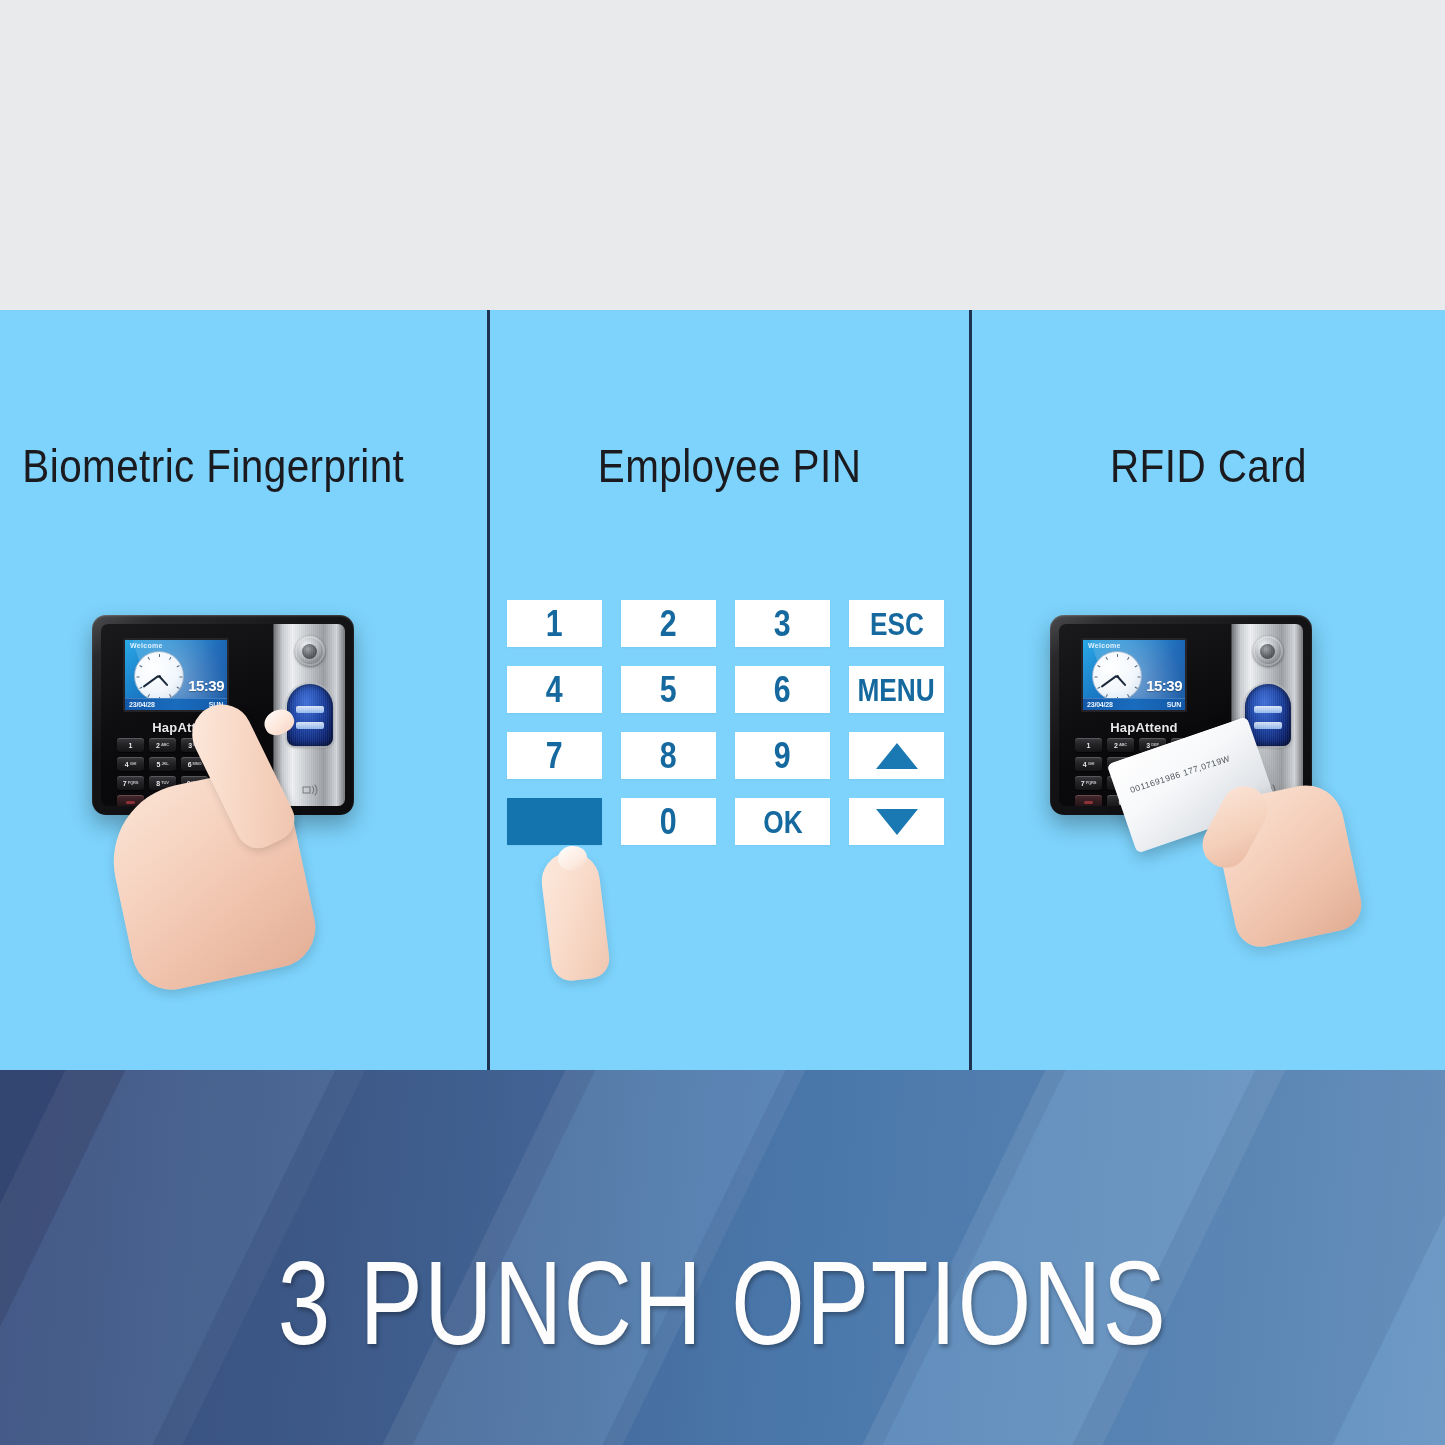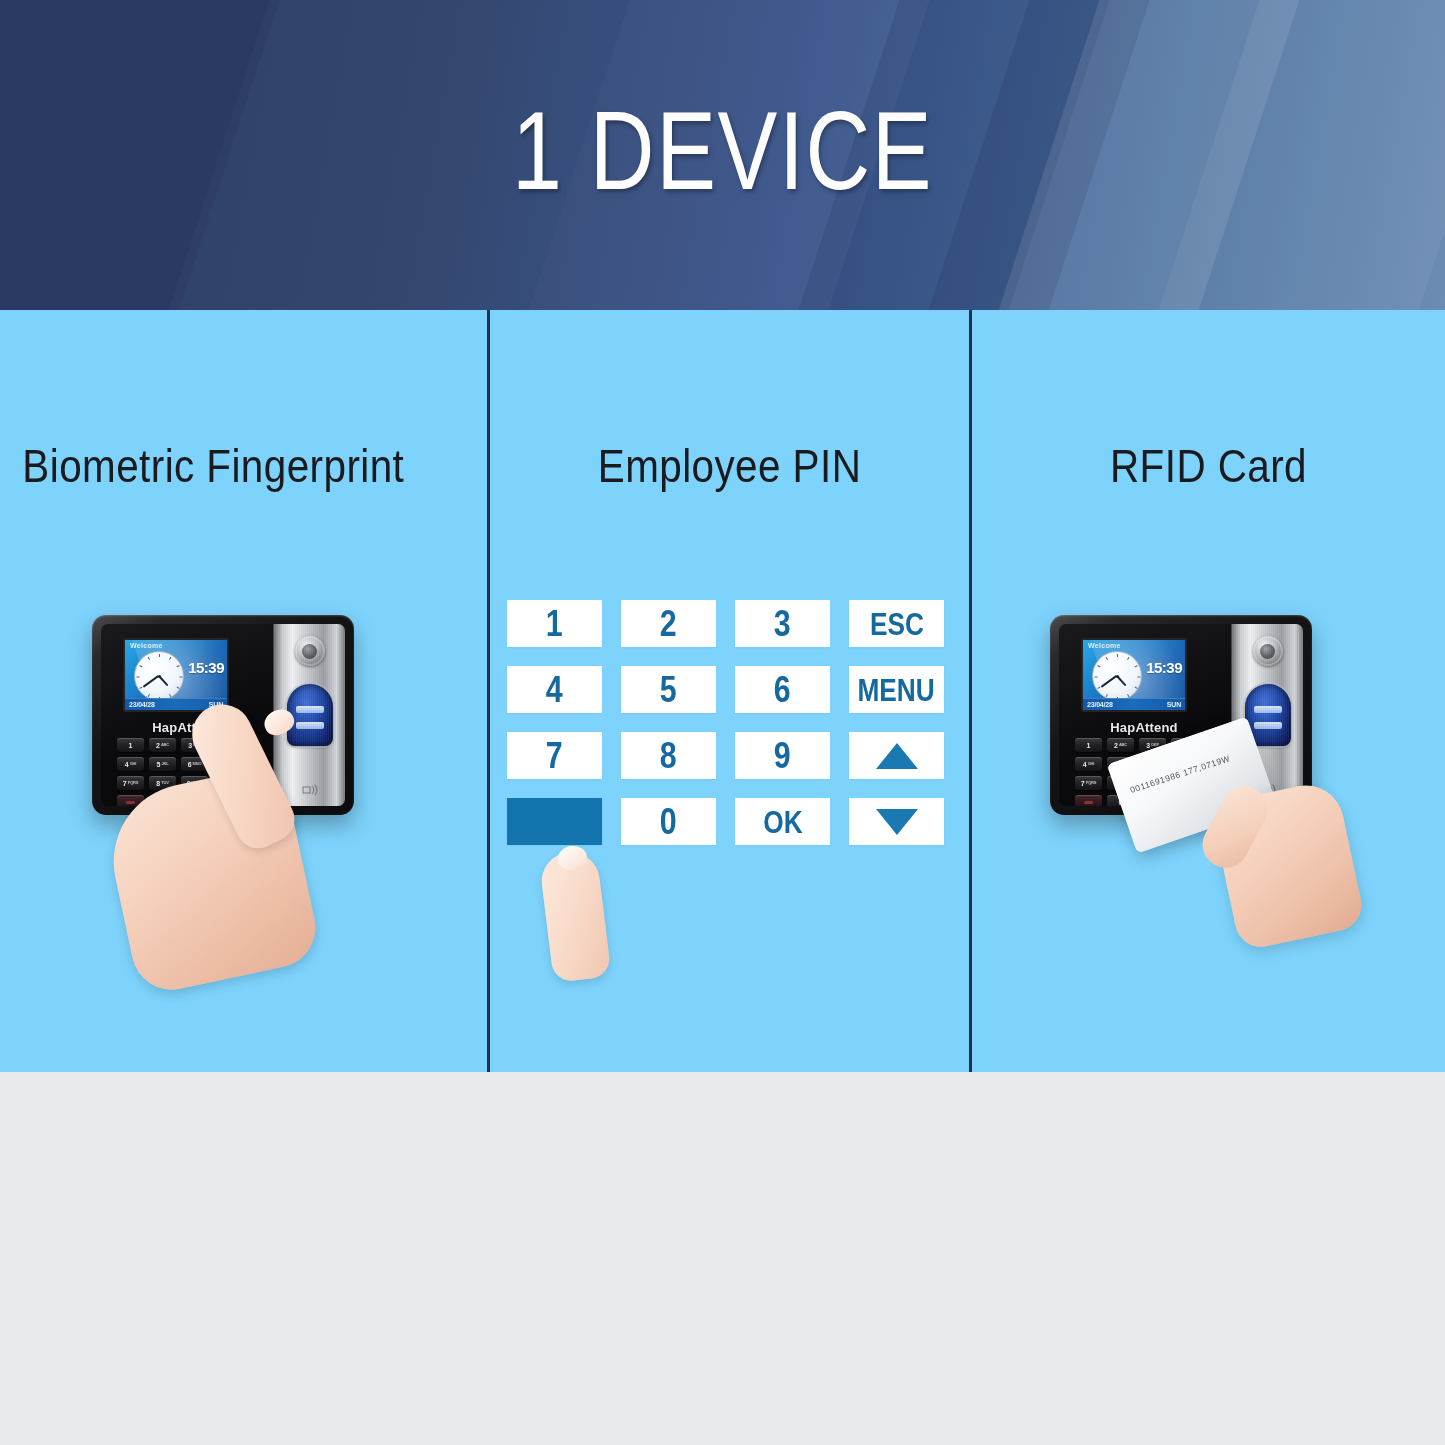--- a/index.html
+++ b/index.html
@@ -105,21 +105,21 @@
     background: radial-gradient(circle at 38% 32%, #ffffff 0%, #f2f7fd 55%, #cfdcea 100%);
     border: 1px solid #9fb6cd;
   }
   .clock-hand { position: absolute; background: #1b2a3c; border-radius: 1px; transform-origin: bottom center; }
   .hand-h { left: 50%; bottom: 50%; width: 2px; height: 13px; margin-left: -1px; transform: rotate(138deg); }
   .hand-m { left: 50%; bottom: 50%; width: 1.5px; height: 19px; margin-left: -0.75px; transform: rotate(-126deg); }
   .clock-pin { position: absolute; left: 50%; top: 50%; width: 3px; height: 3px; margin: -1.5px 0 0 -1.5px; border-radius: 50%; background: #15202e; }
   .clock-ticks { position: absolute; inset: 0; }
   .clock-ticks i { position: absolute; left: 50%; top: 2px; width: 1px; height: 3px; background: #56697d; transform-origin: 50% 23px; }
   .lcd-time {
-    position: absolute; right: 3px; top: 19px; font-size: 15px; color: #ffffff;
+    position: absolute; right: 3px; top: 37px; font-size: 15px; color: #ffffff;
     font-weight: 700; letter-spacing: -0.5px; text-shadow: 0 1px 1px rgba(0,0,0,0.30);
     font-family: "Liberation Sans", sans-serif;
   }
   .lcd-bottombar {
     position: absolute; left: 0; bottom: 0; width: 100%; height: 12px;
     background: linear-gradient(90deg,#1358a8 0%,#1a6cbd 50%,#1358a8 100%);
     border-top: 1px solid rgba(255,255,255,0.20);
   }
   .lcd-date { position: absolute; left: 4px; top: 2px; font-size: 7px; color: #e9f4ff; font-weight: 700; letter-spacing: -0.2px; }
   .lcd-day  { position: absolute; right: 4px; top: 2px; font-size: 7px; color: #e9f4ff; font-weight: 700; letter-spacing: -0.2px; }
@@ -258,30 +258,20 @@
     position: absolute; width: 46px; height: 86px; border-radius: 23px;
     background: linear-gradient(130deg,#fbe5d7 0%,#f4cfba 60%,#e9b9a1 100%);
     transform: rotate(28deg);
   }
 </style>
 </head>
 <body>
 
 <div id="page">
 
-  <div class="banner banner-top">
-    <div class="facet tf1"></div>
-    <div class="facet tf2"></div>
-    <div class="facet tf3"></div>
-    <div class="facet tf4"></div>
-    <div class="facet tf7"></div>
-    <div class="facet tf5"></div>
-    <div class="facet tf6"></div>
-    <div class="banner-title">1 DEVICE</div>
-  </div>
 
   <div id="panel">
 
     <div class="col col-1">
       <div class="col-title">Biometric Fingerprint</div>
 
       <div class="device" style="left:92px; top:305px;">
         <div class="device-inner">
           <div class="dev-body">
 
@@ -597,14 +587,24 @@
 
       <div class="card" style="left:146px; top:428px;">
         <div class="card-num">0011691986 177,0719W</div>
       </div>
       <div class="hand-right" style="left:252px; top:480px;"></div>
       <div class="thumb-right" style="left:240px; top:474px;"></div>
     </div>
 
   </div>
 
+  <div class="banner banner-bottom">
+    <div class="facet bf1"></div>
+    <div class="facet bf2"></div>
+    <div class="facet bf3"></div>
+    <div class="facet bf4"></div>
+    <div class="facet bf5"></div>
+    <div class="facet bf6"></div>
+    <div class="facet bf7"></div>
+    <div class="banner-title">3 PUNCH OPTIONS</div>
+  </div>
 
 </div>
 
 </body></html>

